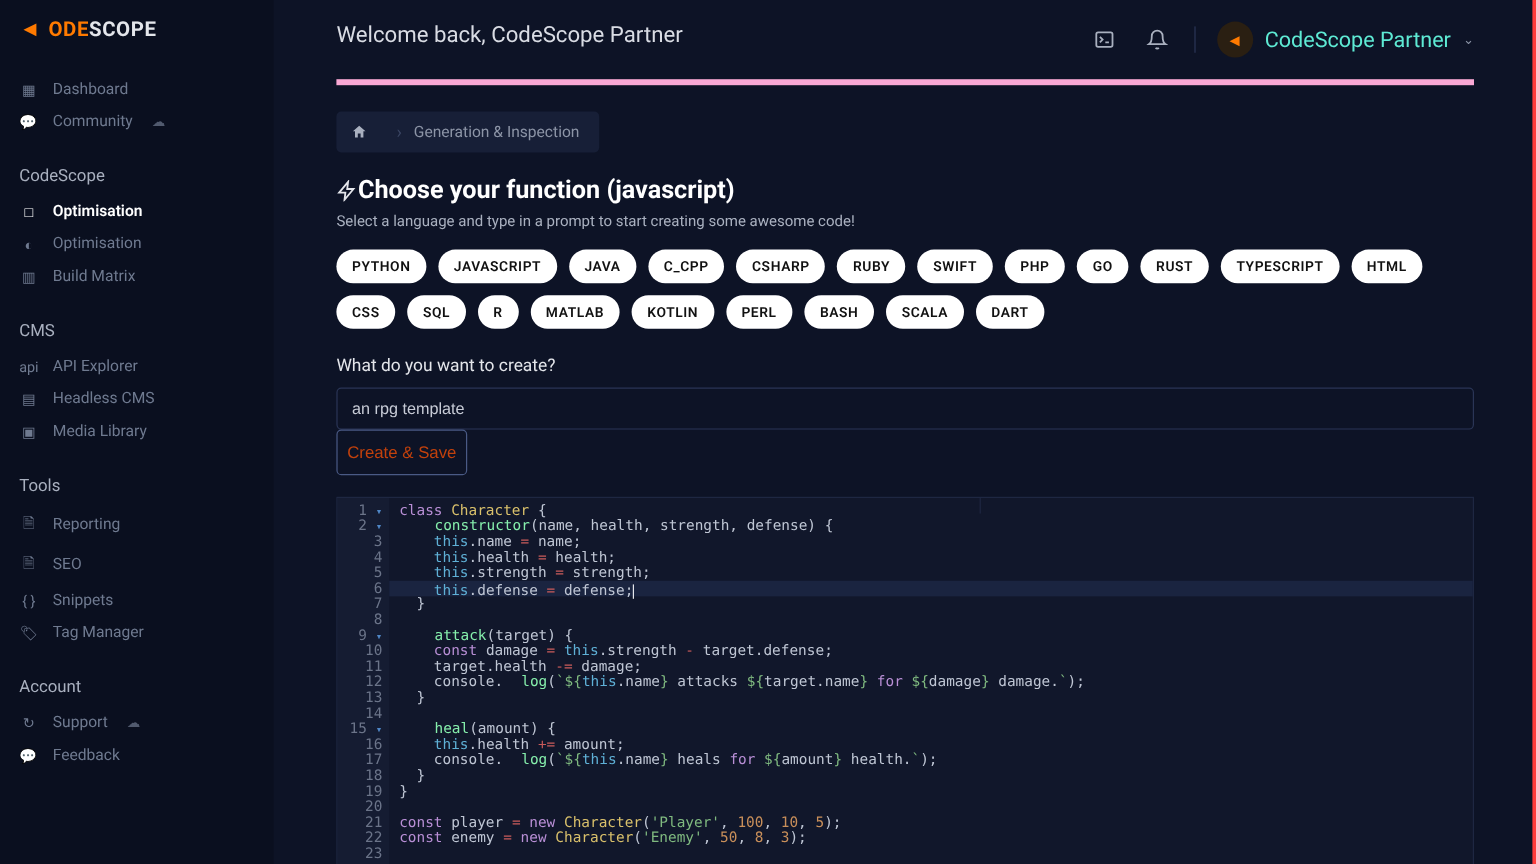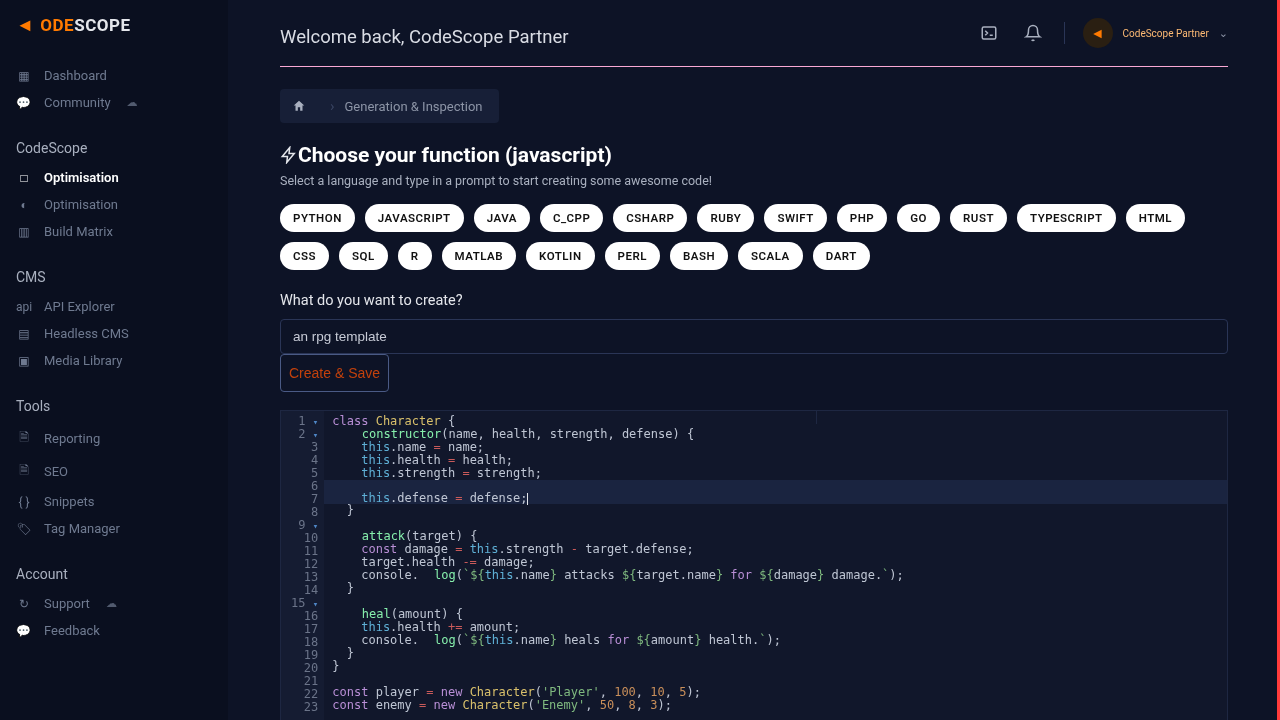--- a/index.html
+++ b/index.html
@@ -61,41 +61,41 @@
 }
 .main::after {
   content: "";
   position: fixed;
   right: 0; top: 0; bottom: 0;
   width: 3px;
   background: #ff3b3b;
 }
 .topbar {
   display: flex;
-  align-items: flex-end;
+  align-items: flex-start;
   justify-content: space-between;
   padding-bottom: 18px;
-  border-bottom: 1px solid #f9a8d4;
+  border-bottom: 5px solid #f9a8d4;
 }
 .welcome { font-size: 18.5px; color: #d9dce4; }
 .top-actions { display: flex; align-items: center; gap: 18px; }
 .icon-btn {
   width: 26px; height: 26px;
   display: flex; align-items: center; justify-content: center;
   color: #a9b0bf; cursor: pointer; font-size: 16px;
 }
 .divider { width: 1px; height: 22px; background: #2a3556; }
 .avatar {
   width: 30px; height: 30px; border-radius: 50%;
   background: #2a1f12;
   display: flex; align-items: center; justify-content: center;
   color: #ff7a00; font-size: 14px;
 }
 .user-chip { display: flex; align-items: center; gap: 10px; cursor: pointer; }
-.username { font-size: 10px; color: #fdba74; }
+.username { font-size: 18px; color: #5eead4; }
 
 
 .breadcrumb-wrap { margin-top: 22px; }
 .breadcrumb {
   display: inline-flex; align-items: center;
   background: #171f37;
   border-radius: 4px;
   height: 34px;
   padding: 0 16px 0 12px;
   font-size: 13px;
@@ -173,21 +173,21 @@
   position: relative;
 }
 .code-vline {
   position: absolute;
   top: 0; bottom: 0;
   left: 492px;
   width: 1px;
   background: #1e2742;
 }
 .code div { height: 13px; }
-.code .hl-line { background: #1a2440; margin: 0 -8px; padding: 12px 8px; }
+.code .hl-line { background: #1a2440; margin: 0 -8px; padding: 2px 8px; }
 .tok-kw { color: #b98fd6; }
 .tok-cls { color: #d9c06b; }
 .tok-fn { color: #86efac; margin-left: 15px; }
 .tok-str { color: #7fb97f; }
 .tok-num { color: #c98f5a; }
 .tok-this { color: #5fb0d6; }
 .tok-op { color: #c85a5a; }
 .tok-punc { color: #bfc6d4; }
 .tok-prop { color: #bfc6d4; }
 .tok-var { color: #bfc6d4; }

